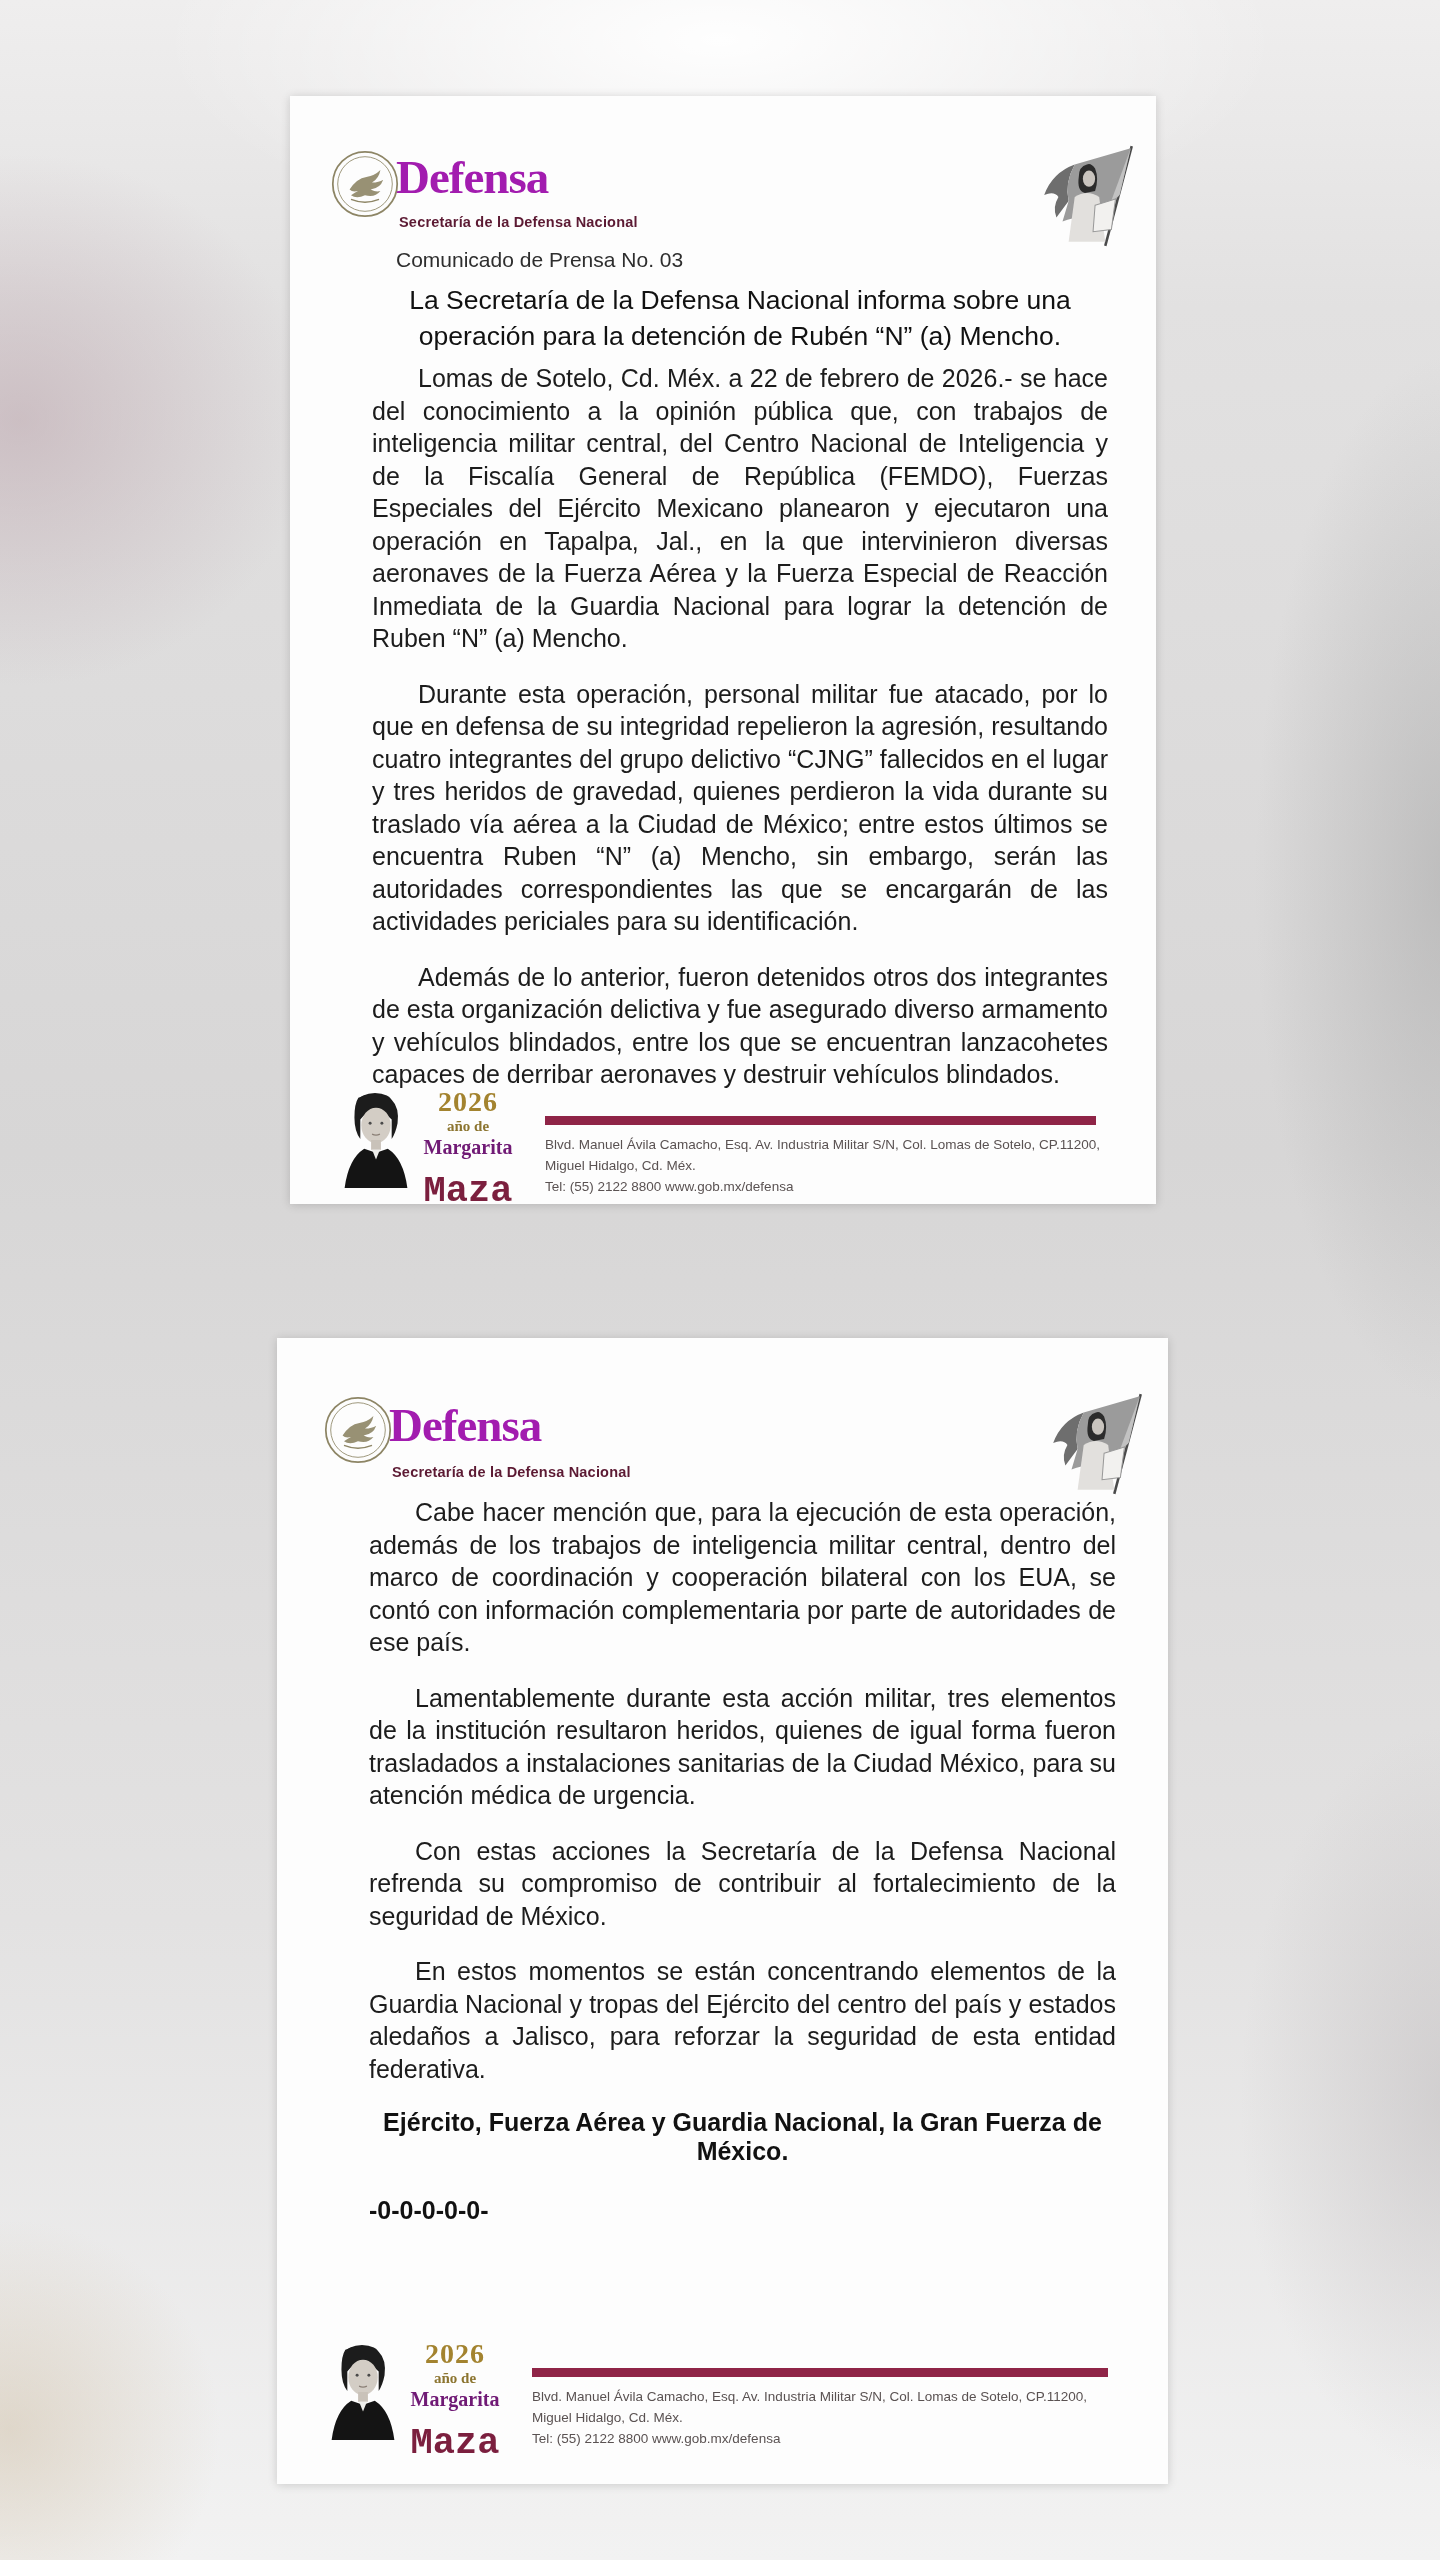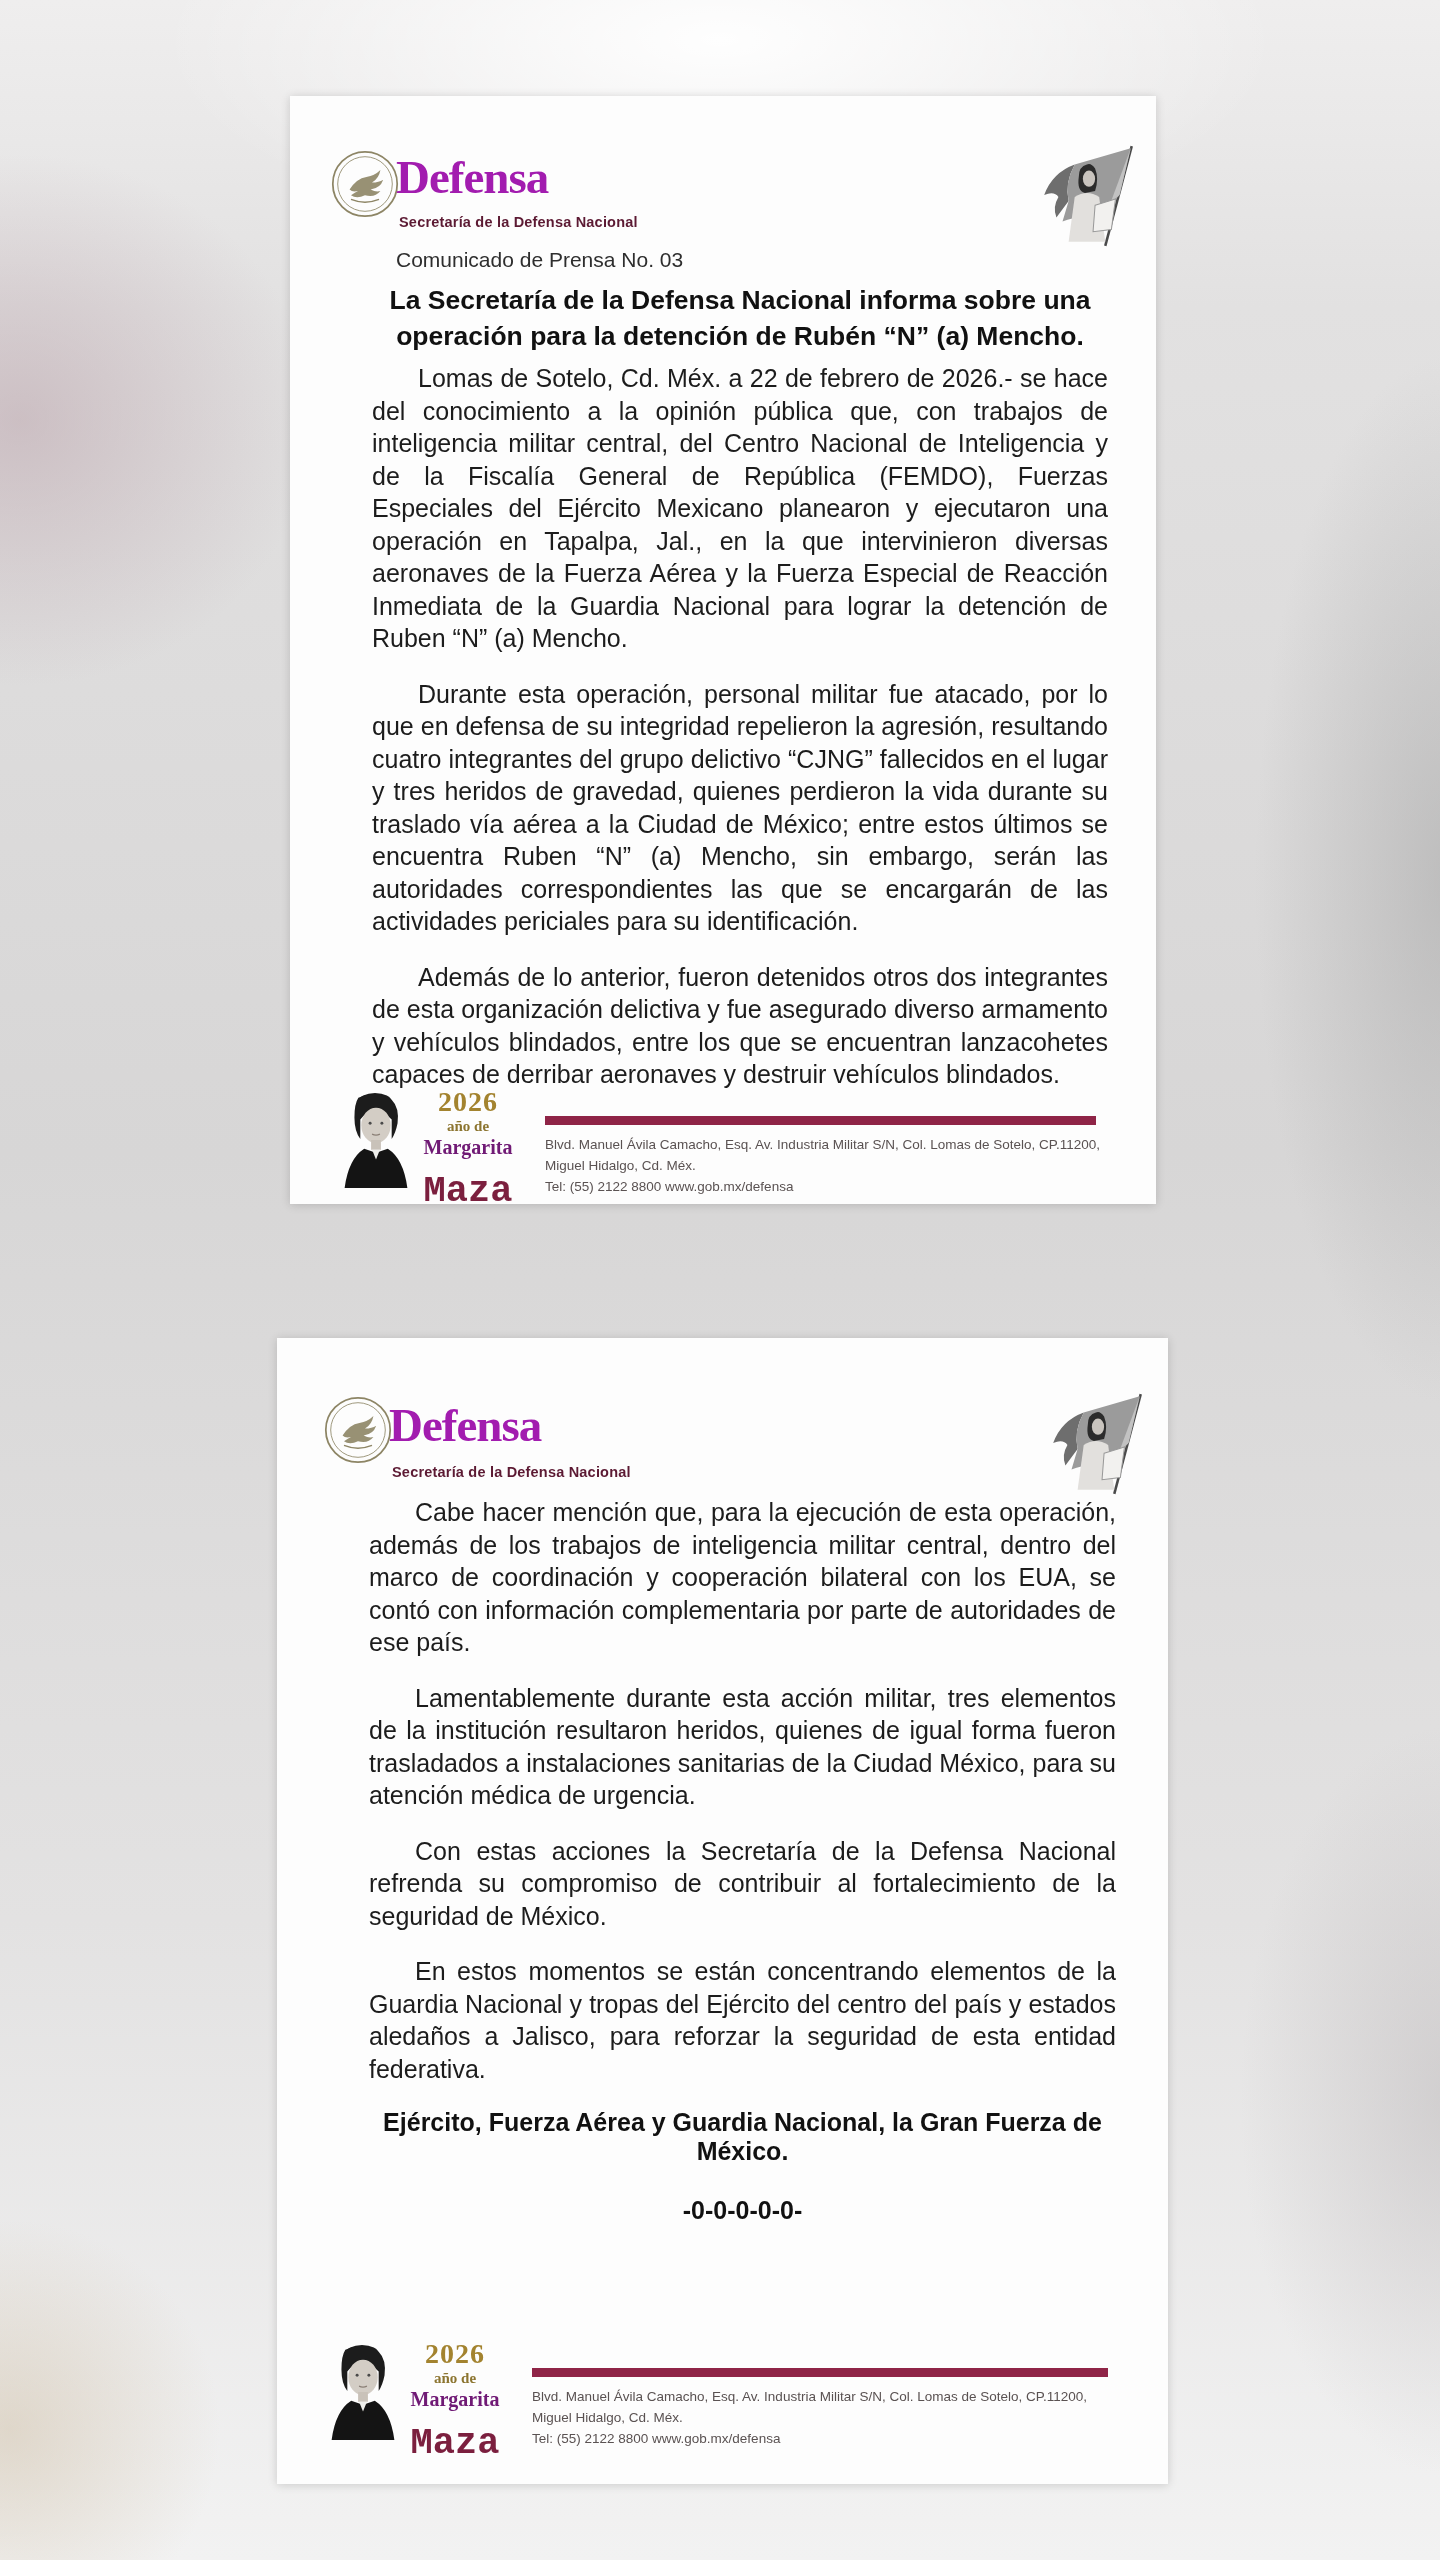--- a/index.html
+++ b/index.html
@@ -39,37 +39,37 @@
   .page2 .tagline{left:115px;top:126px;}
   .flag{position:absolute;left:744px;top:46px;width:112px;height:108px;}
   .page2 .flag{left:766px;top:52px;}
 
   .comunicado{
     position:absolute;left:106px;top:152px;
     font-size:21px;color:#2e2e2e;
   }
   .doc-title{
     position:absolute;left:80px;right:46px;top:186px;
-    text-align:center;font-weight:bold;font-size:26.5px;line-height:36px;color:#111;
+    text-align:center;font-weight:normal;font-size:26.5px;line-height:36px;color:#111;
   }
   .body-text{position:absolute;}
   .page1 .body-text{left:82px;right:48px;top:266px;}
   .page2 .body-text{left:92px;right:52px;top:158px;}
   .body-text p{
     margin:0 0 23px 0;
     font-size:25px;line-height:32.5px;
     text-align:justify;text-indent:46px;color:#1c1c1c;
   }
   .closing{
     margin-top:23px;
     text-align:center;font-weight:bold;font-size:25px;color:#111;
   }
   .separator{
     margin-top:30px;
-    text-align:center;font-weight:bold;font-size:25px;color:#111;
+    text-align:left;font-weight:bold;font-size:25px;color:#111;
   }
 
   .pfooter{position:absolute;left:0;right:0;height:102px;}
   .page1 .pfooter{bottom:14px;}
   .page2 .pfooter{bottom:42px;}
   .portrait{position:absolute;left:44px;bottom:0;width:84px;height:100px;}
   .yearblock{position:absolute;left:128px;top:0;width:100px;text-align:center;
     font-family:"Liberation Serif", serif;line-height:1;}
   .y2026{font-size:28px;font-weight:bold;color:#a3832f;letter-spacing:1px;}
   .yde{font-size:15px;font-weight:bold;color:#8c7530;margin-top:3px;}

